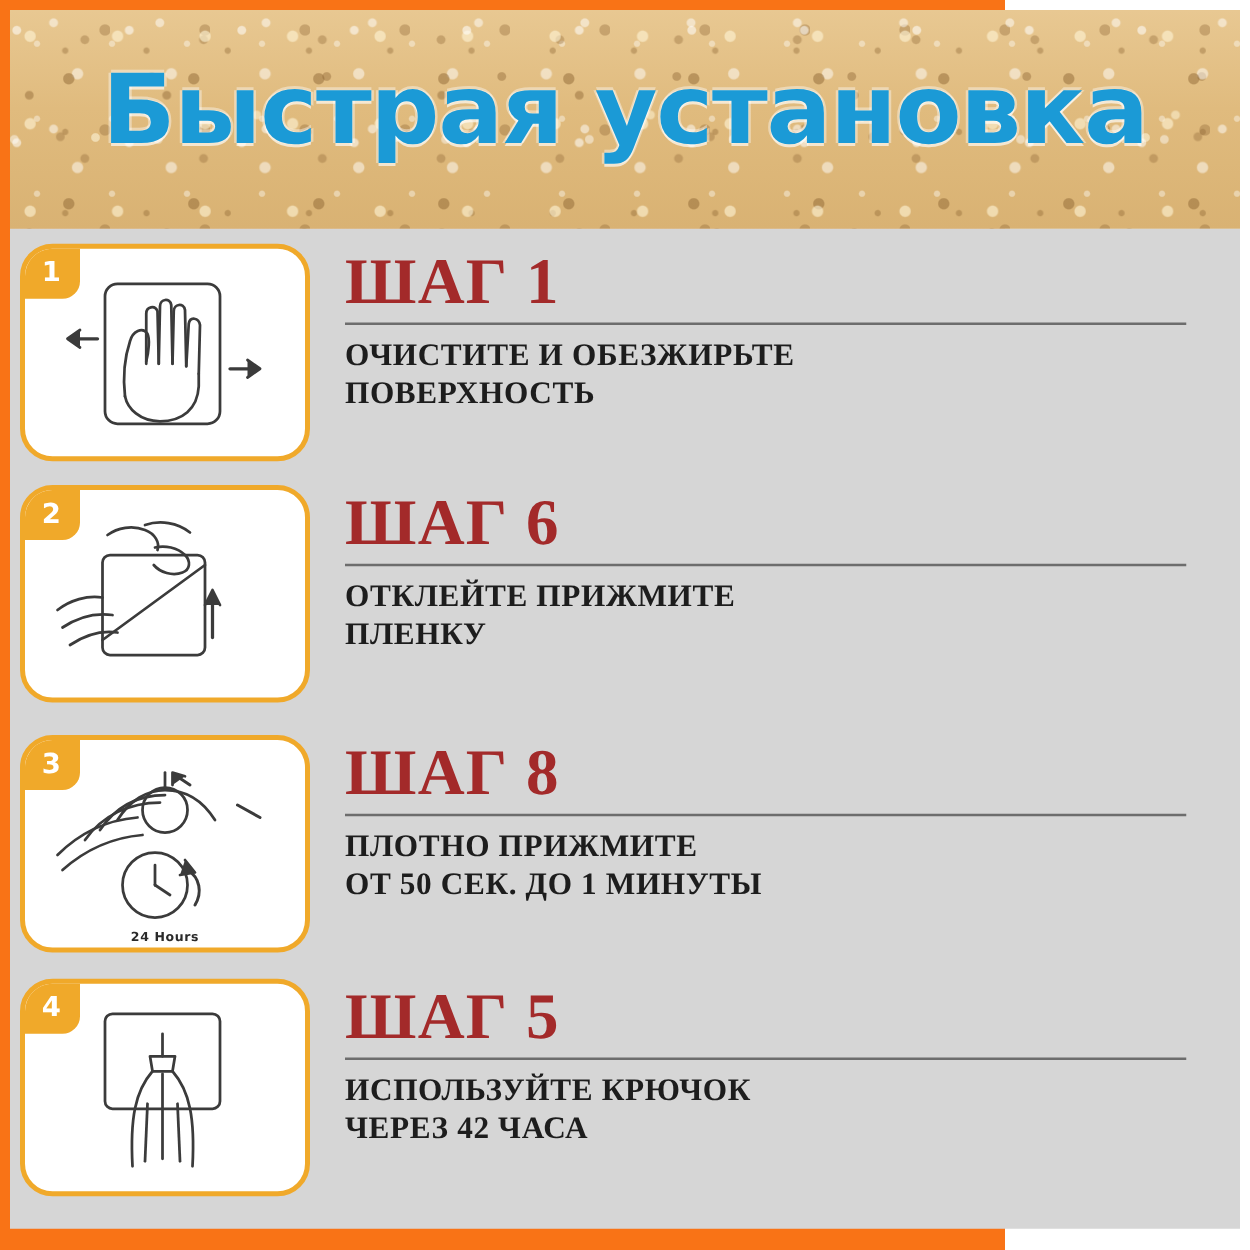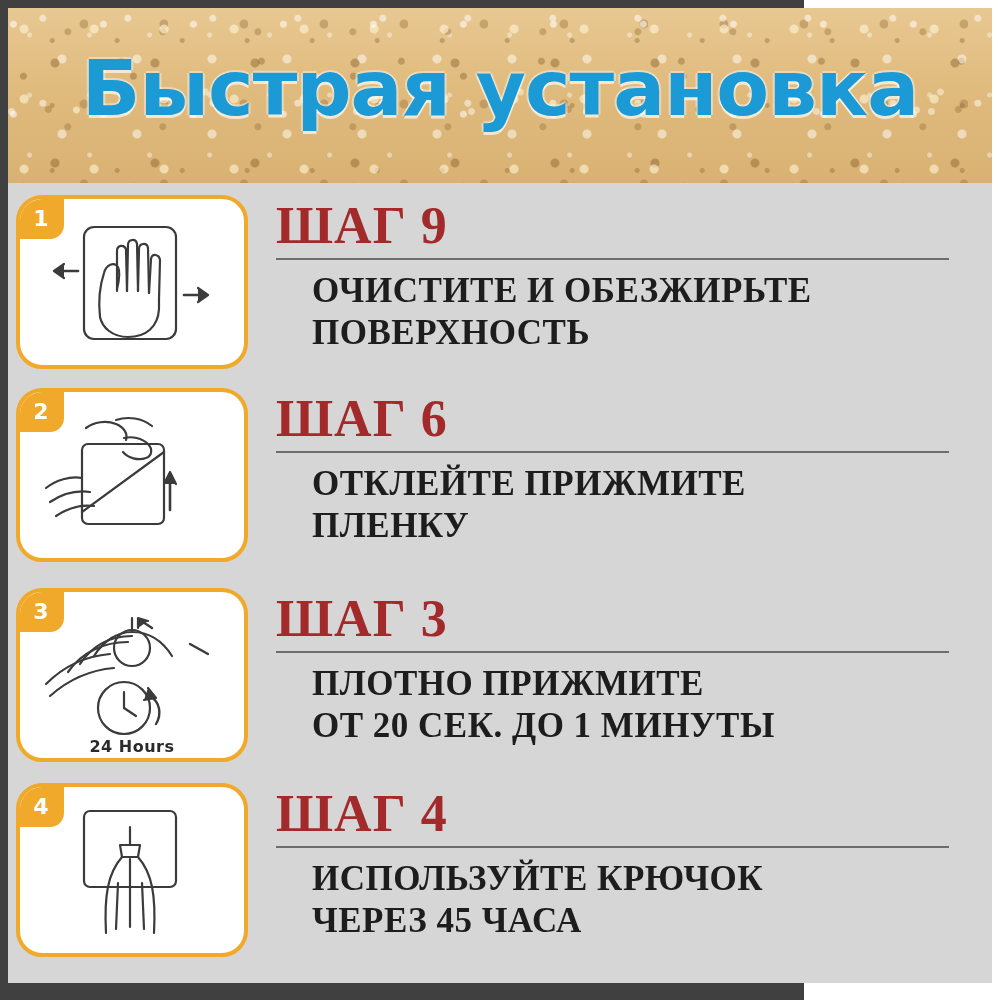--- a/index.html
+++ b/index.html
@@ -11,21 +11,21 @@
     width: 1000px;
     height: 1000px;
     font-family: "Liberation Serif", serif;
     overflow: hidden;
   }
 
   .poster {
     position: relative;
     width: 804px;
     height: 1000px;
-    background: #404040;
+    background: #f97316;
     box-sizing: border-box;
   }
 
   
   .header {
     position: absolute;
     left: 8px;
     top: 8px;
     width: 984px;
     height: 175px;
@@ -134,21 +134,21 @@
     height: 100%;
   }
   .clock-label {
     position: absolute;
     left: 0;
     right: 0;
     bottom: 2px;
     text-align: center;
     font-family: "DejaVu Sans", sans-serif;
     font-weight: bold;
-    font-size: 16px;
+    font-size: 10px;
     color: #2a2a2a;
     letter-spacing: .5px;
   }
 
   
   .step-text {
     margin-left: 28px;
     padding-top: 4px;
     flex: 1 1 auto;
     min-width: 0;
@@ -162,27 +162,26 @@
     letter-spacing: 1px;
   }
   .divider {
     height: 2px;
     background: #6d6d6d;
     margin: 4px 0 10px 0;
     width: 94%;
   }
   .step-desc {
     font-family: "Liberation Serif", serif;
-    font-size: 35px;
+    font-size: 25px;
     font-weight: bold;
     color: #1d1d1d;
     line-height: 1.2;
     letter-spacing: .5px;
     white-space: pre-line;
-    margin-left: 36px;
   }
 </style>
 </head>
 <body>
 
 <div class="poster">
 
   <div class="header">
     <div class="header-title">Быстрая установка</div>
   </div>
@@ -202,21 +201,21 @@
             <path d="M129 94 L131 60 C132 54 139 55 140 61 L139 100"></path>
             <path d="M80 118 C82 128 92 138 108 138 C126 138 138 128 139 110 L139 100"></path>
             <path d="M36 72 L58 72" stroke-width="2.6"></path>
             <path d="M44 65 L34 72 L44 79" fill="#3b3b3b"></path>
             <path d="M186 96 L164 96" stroke-width="2.6"></path>
             <path d="M178 89 L188 96 L178 103" fill="#3b3b3b"></path>
           </g>
         </svg>
       </div>
       <div class="step-text">
-        <div class="step-title">ШАГ 9</div>
+        <div class="step-title">ШАГ 1</div>
         <div class="divider"></div>
         <div class="step-desc">ОЧИСТИТЕ И ОБЕЗЖИРЬТЕ
 ПОВЕРХНОСТЬ</div>
       </div>
     </div>
 
     <div class="step-row row2">
       <div class="icon-card">
         <div class="badge">2</div>
         <svg class="icon-svg" viewBox="0 0 224 166">
@@ -260,45 +259,45 @@
             <circle cx="104" cy="116" r="26"></circle>
             <path d="M104 116 L104 100"></path>
             <path d="M104 116 L116 124"></path>
             <path d="M130 104 C140 110 142 122 136 132" stroke-width="2.4"></path>
             <path d="M128 96 L136 106 L124 108" fill="#3b3b3b"></path>
           </g>
         </svg>
         <div class="clock-label">24 Hours</div>
       </div>
       <div class="step-text">
-        <div class="step-title">ШАГ 3</div>
+        <div class="step-title">ШАГ 8</div>
         <div class="divider"></div>
         <div class="step-desc">ПЛОТНО ПРИЖМИТЕ
-ОТ 20 СЕК. ДО 1 МИНУТЫ</div>
+ОТ 50 СЕК. ДО 1 МИНУТЫ</div>
       </div>
     </div>
 
     <div class="step-row row4">
       <div class="icon-card">
         <div class="badge">4</div>
         <svg class="icon-svg" viewBox="0 0 224 166">
           <g fill="none" stroke="#3b3b3b" stroke-width="2.2" stroke-linecap="round" stroke-linejoin="round">
             <rect x="64" y="24" width="92" height="76" rx="6"></rect>
             <path d="M110 40 L110 58"></path>
             <path d="M100 58 L120 58 L118 70 L102 70 Z"></path>
             <path d="M102 70 C88 86 84 108 86 146"></path>
             <path d="M118 70 C132 86 136 108 134 146"></path>
             <path d="M110 72 L110 140"></path>
             <path d="M98 96 L96 142"></path>
             <path d="M122 96 L124 142"></path>
           </g>
         </svg>
       </div>
       <div class="step-text">
-        <div class="step-title">ШАГ 4</div>
+        <div class="step-title">ШАГ 5</div>
         <div class="divider"></div>
         <div class="step-desc">ИСПОЛЬЗУЙТЕ КРЮЧОК
-ЧЕРЕЗ 45 ЧАСА</div>
+ЧЕРЕЗ 42 ЧАСА</div>
       </div>
     </div>
 
   </div>
 </div>
 
 </body></html>

